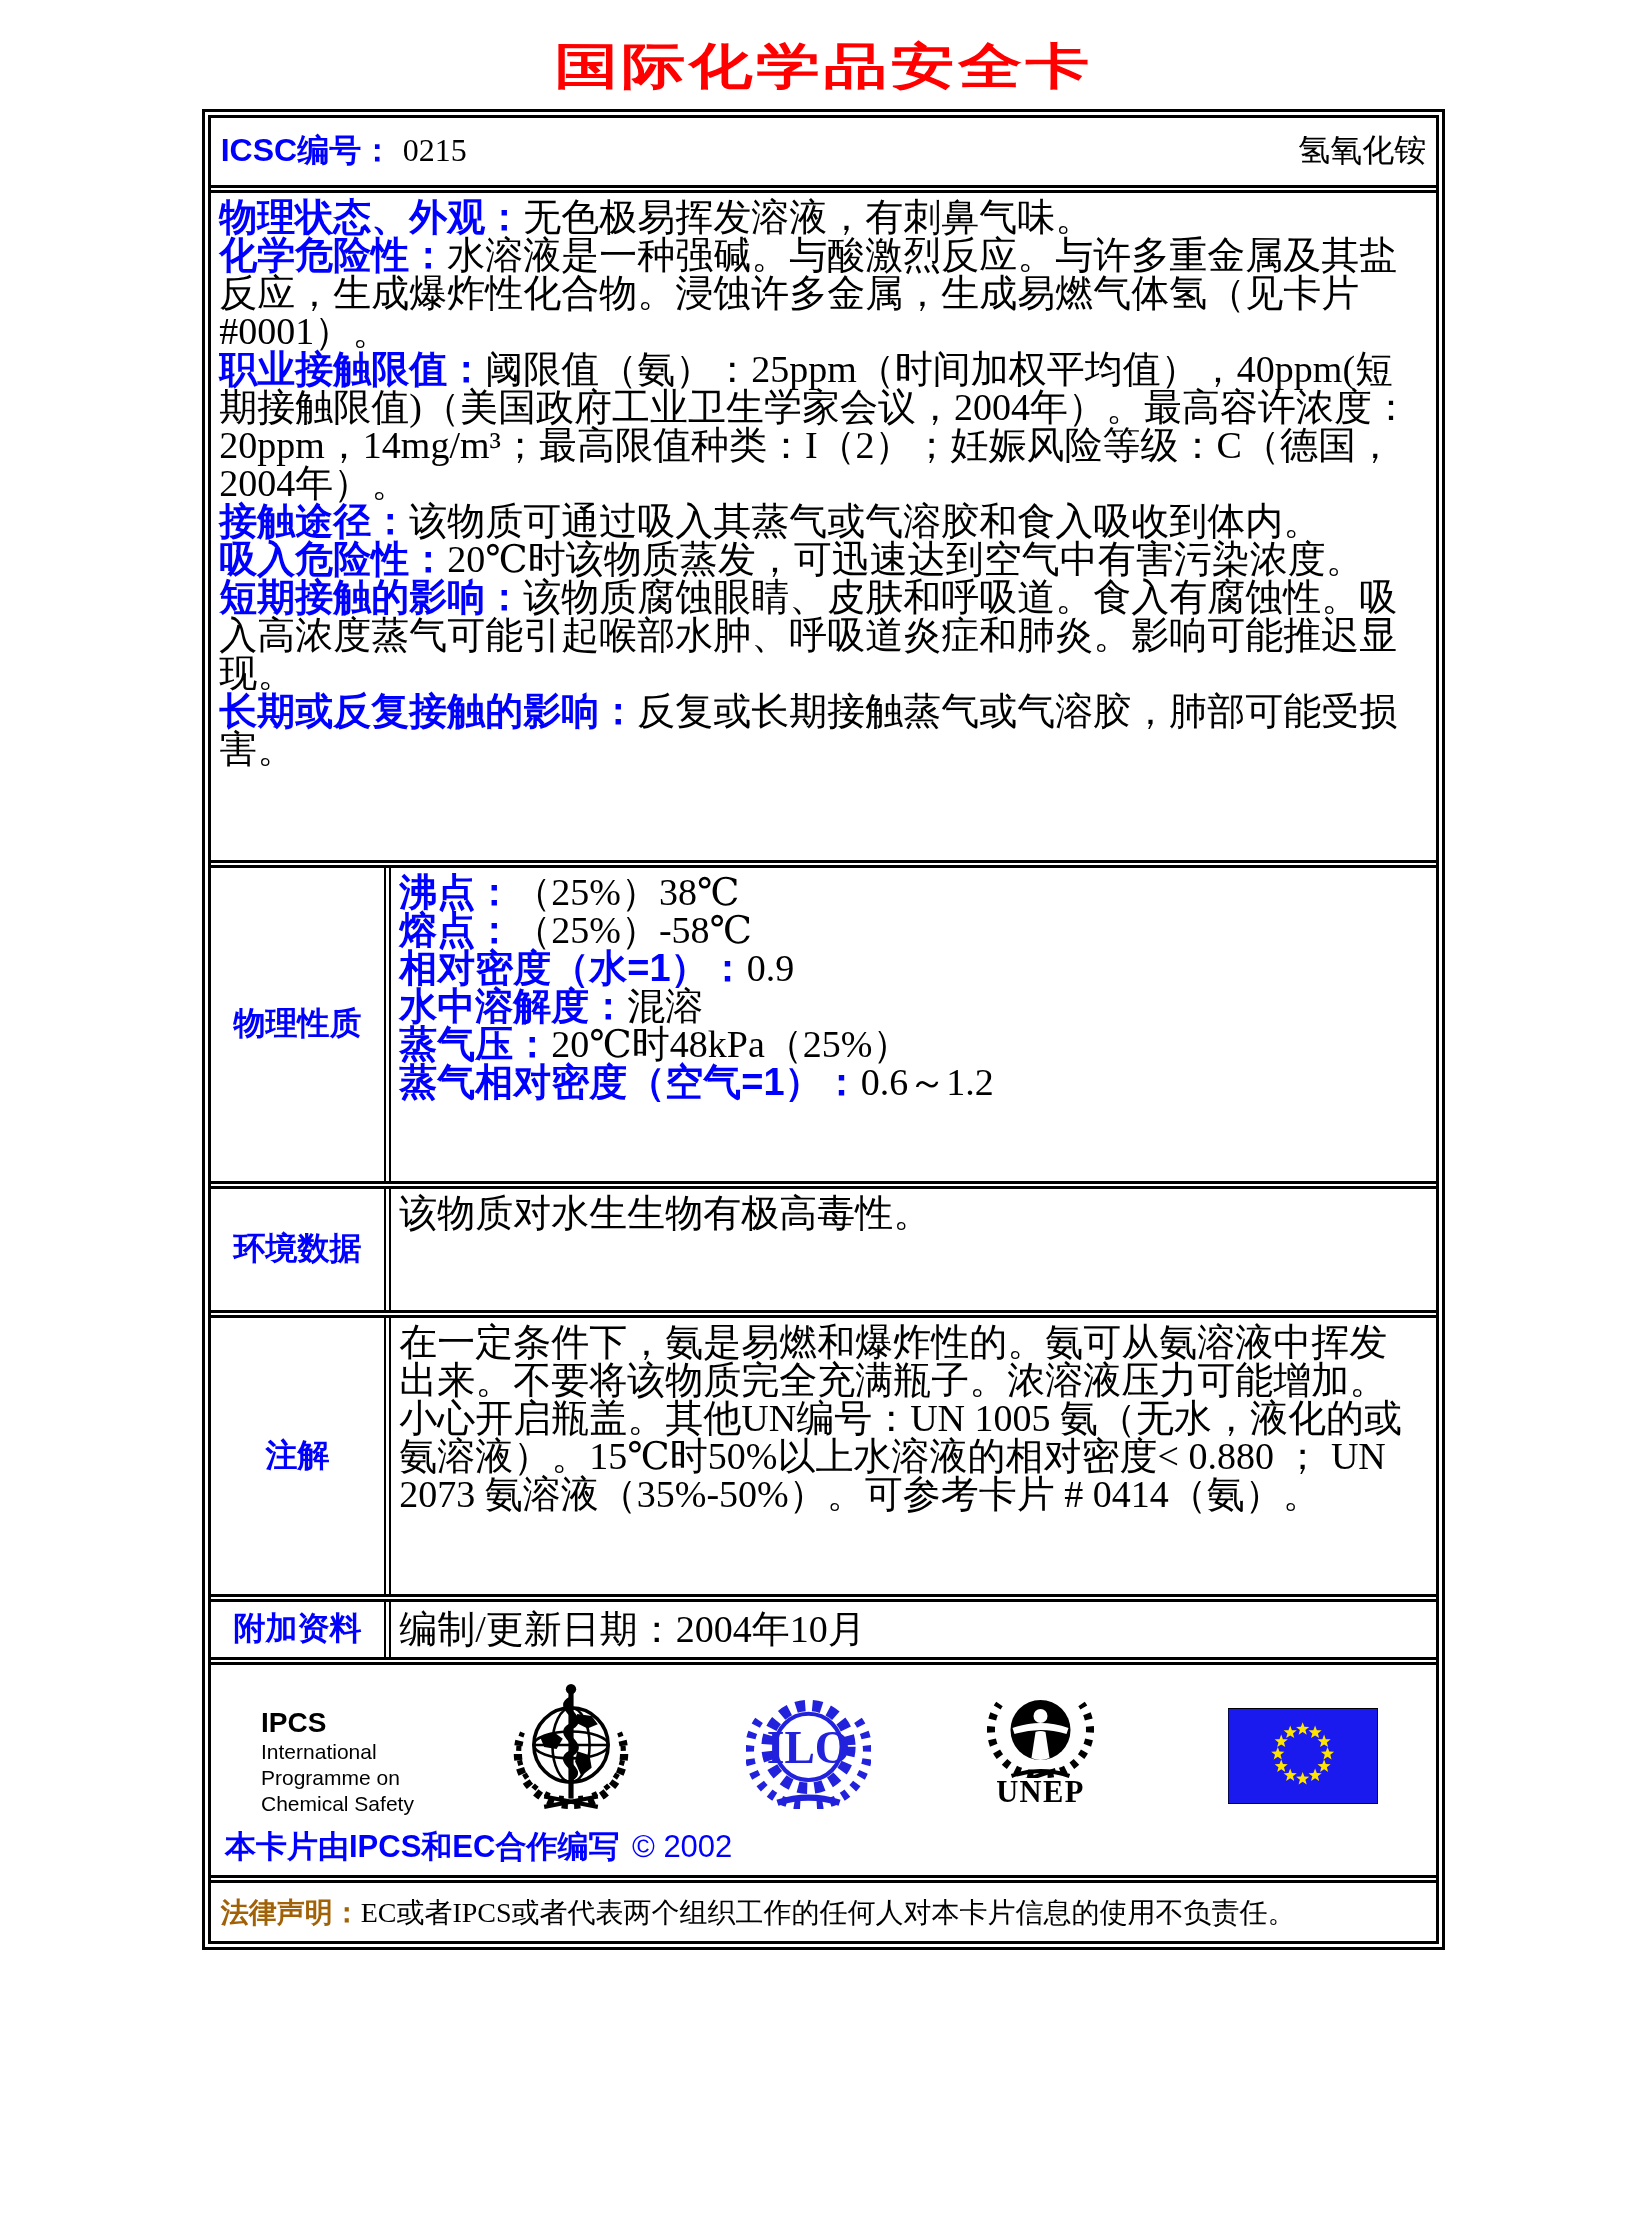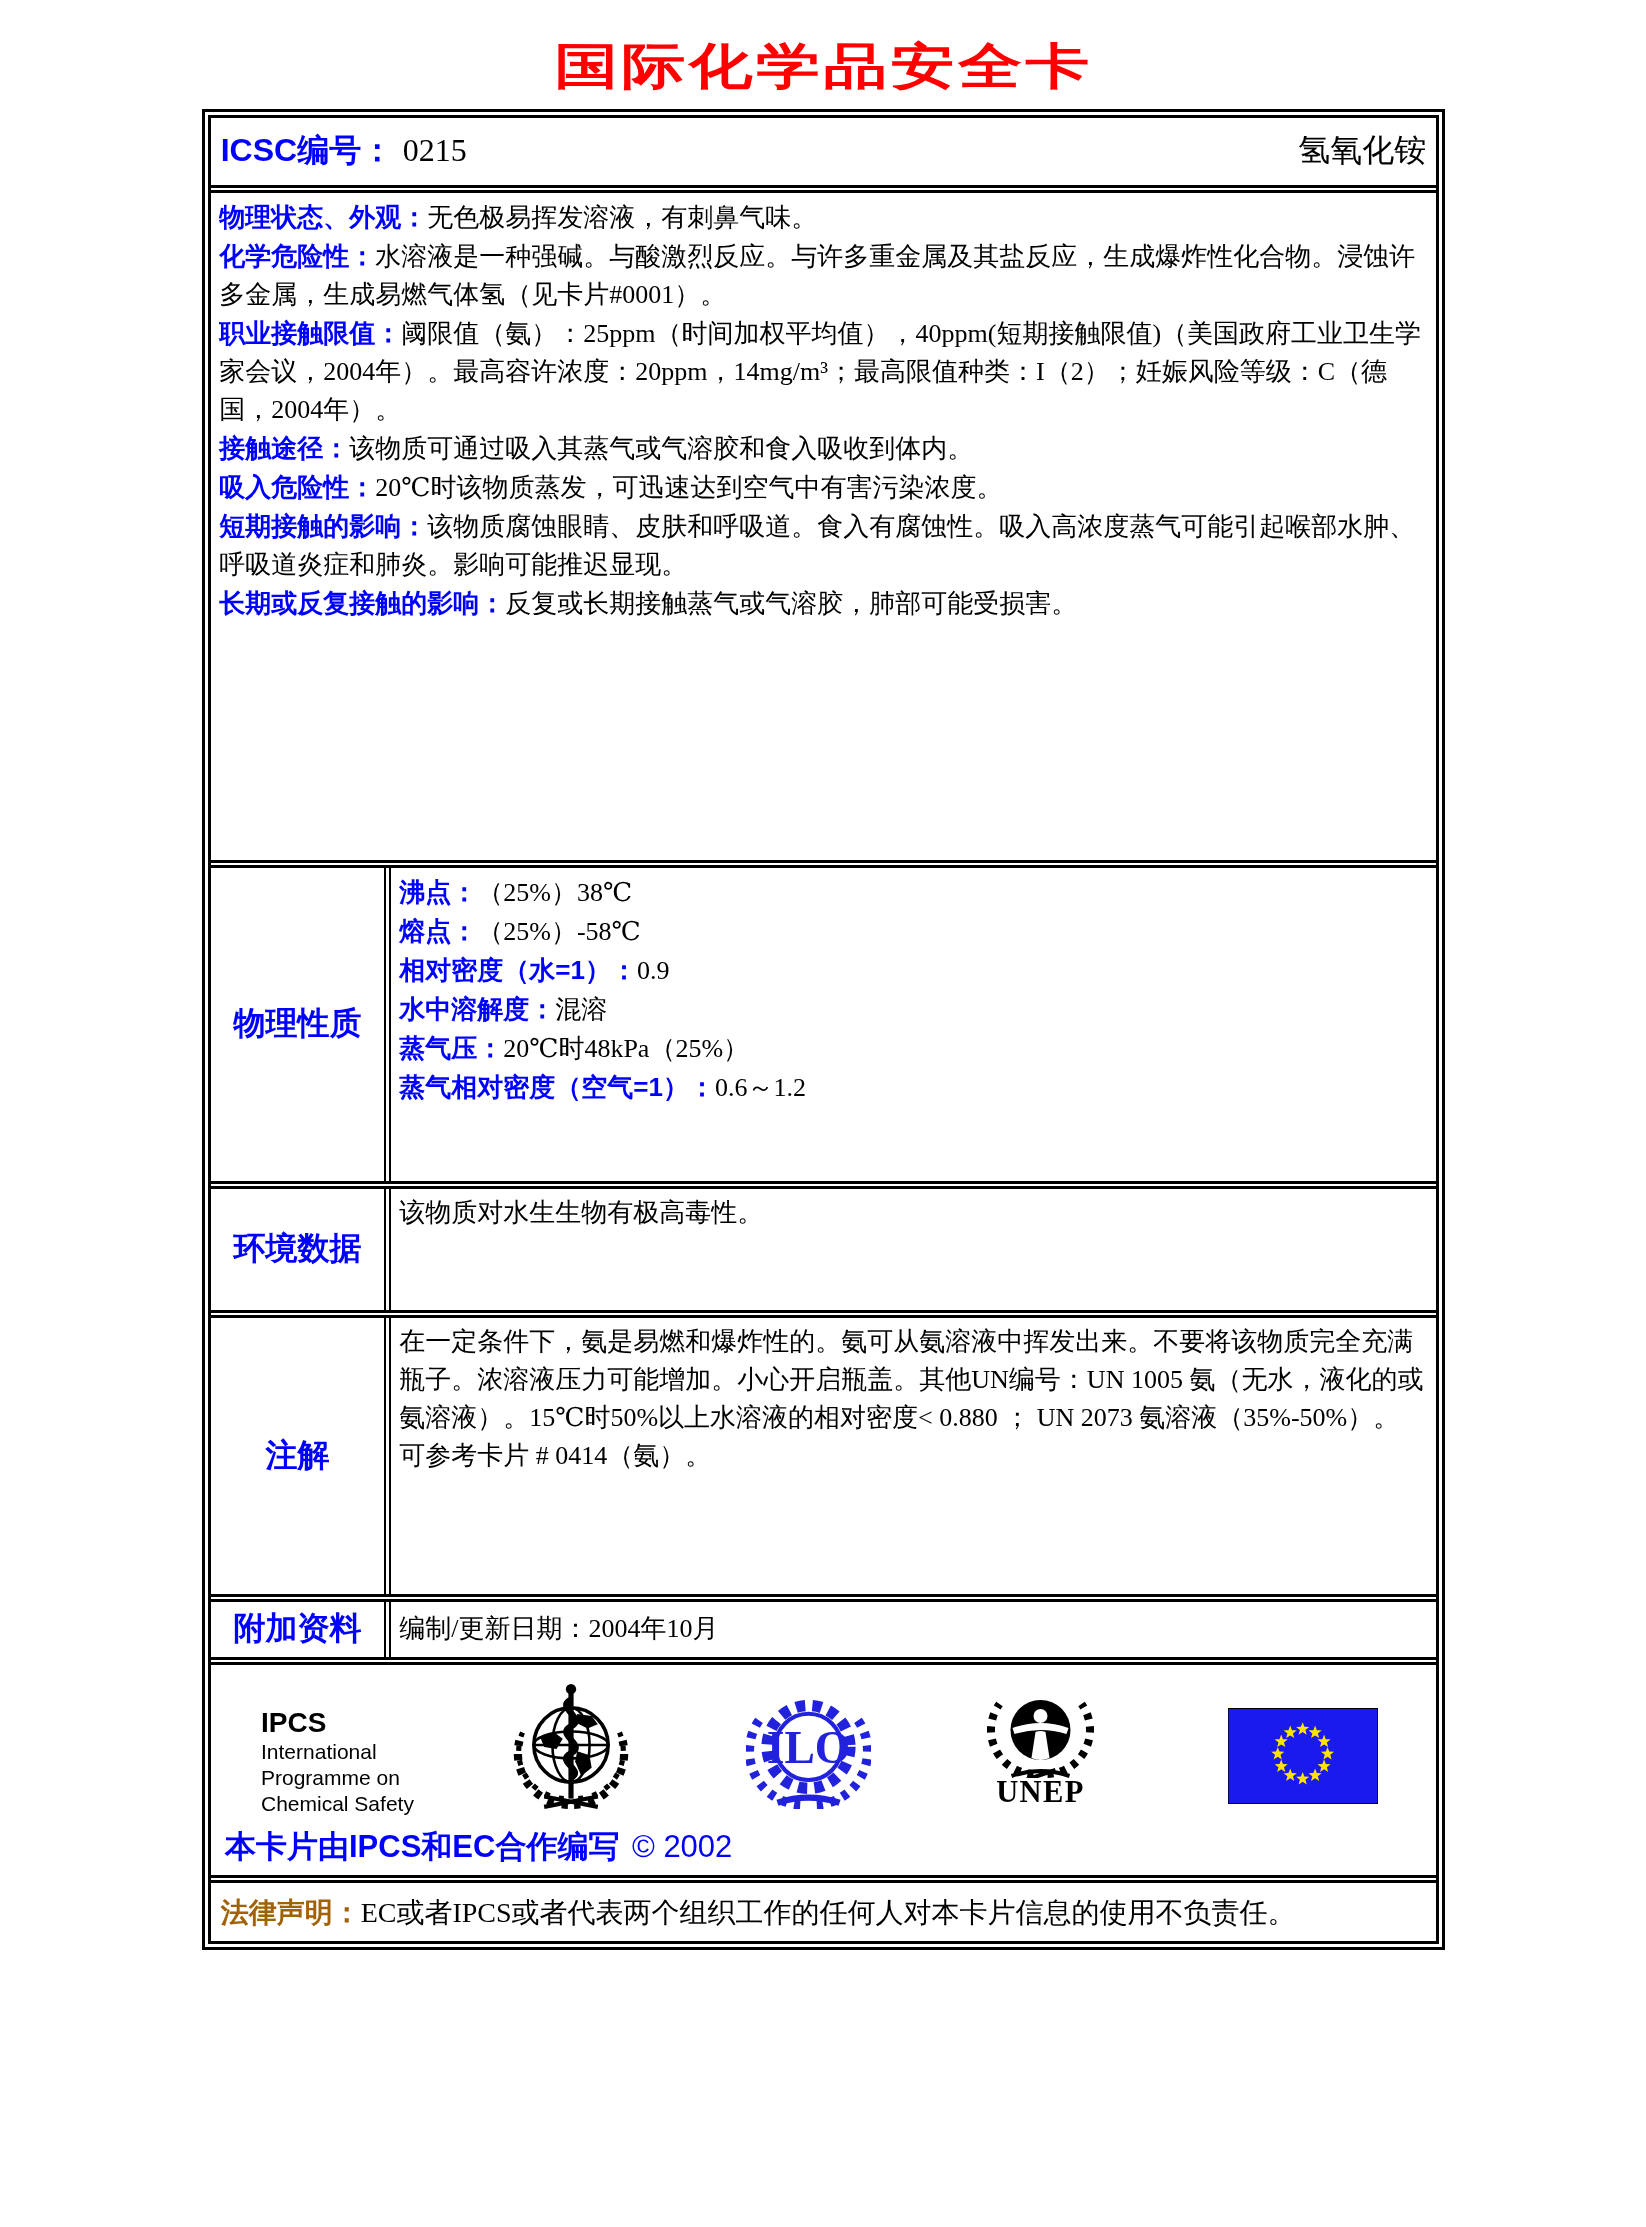--- a/index.html
+++ b/index.html
@@ -20,21 +20,21 @@
   }
   .row { display:flex; border-bottom:8.3px double #000; }
   .row:last-child { border-bottom:none; }
 
   .cell-label {
     flex:0 0 173px; border-right:7px double #000;
     display:flex; align-items:center; justify-content:center;
     color:#0000ff; font-weight:bold; font-size:32px; text-align:center;
     font-family:"Liberation Sans","DejaVu Sans",sans-serif;
   }
-  .cell-content { flex:1 1 auto; padding:5.5px 12.5px 5.5px 8.3px; font-size:26px; line-height:38px; }
+  .cell-content { flex:1 1 auto; padding:5.5px 12.5px 5.5px 8.3px; font-size:38px; line-height:38px; }
 
   .row-header { min-height:67px; }
   .header-cell {
     flex:1; display:flex; align-items:center; justify-content:space-between;
     padding:0 9.7px; font-size:32px;
   }
   .icsc-label {
     color:#0000ff; font-weight:bold;
     font-family:"Liberation Sans","DejaVu Sans",sans-serif;
   }

